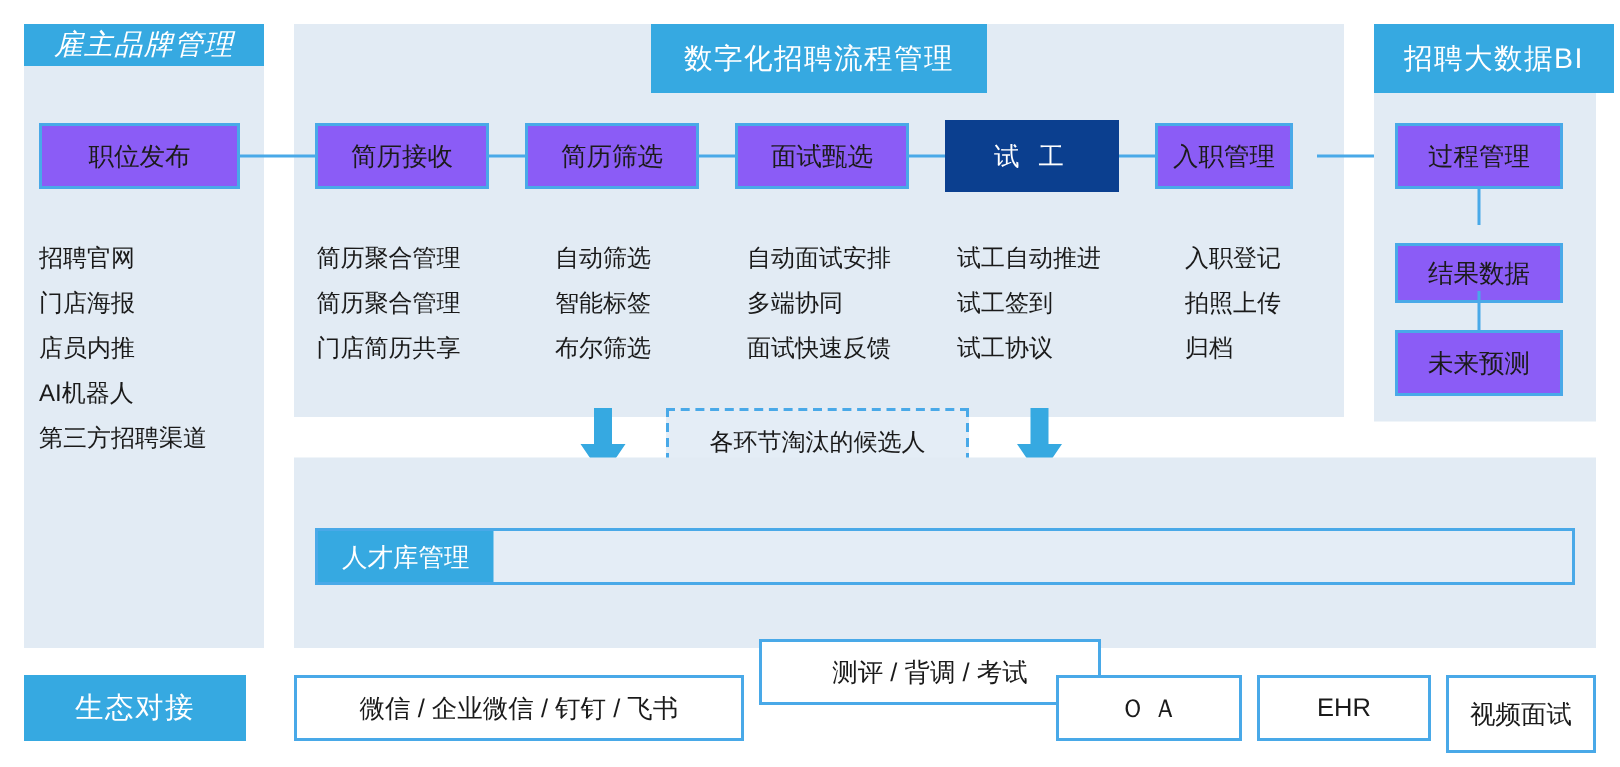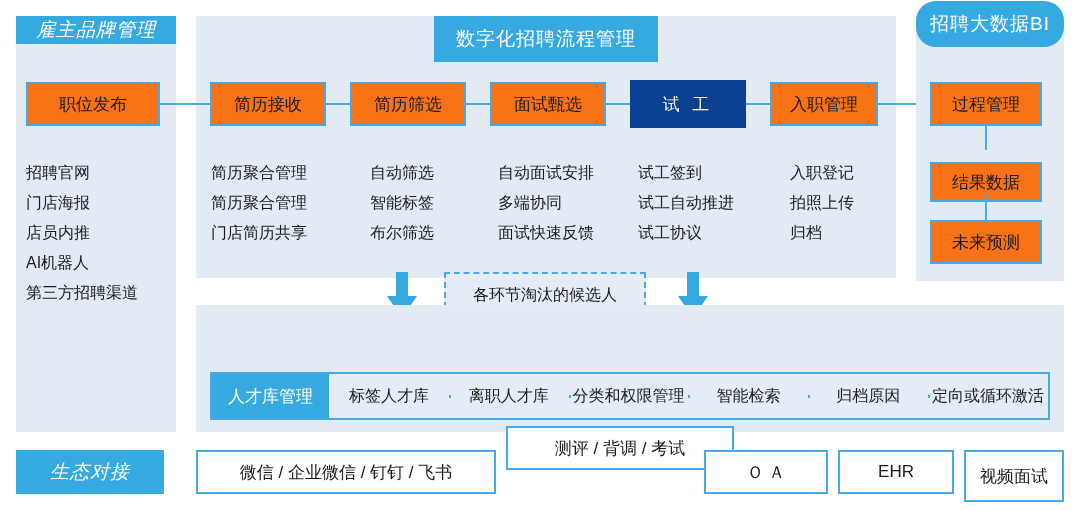--- a/index.html
+++ b/index.html
@@ -20,21 +20,21 @@
   .banner{
     background:#36a9e1;
     color:#ffffff;
     display:flex;align-items:center;justify-content:center;
     font-size:19px;letter-spacing:1px;font-weight:400;
   }
 
   
   .node{
     border:2px solid #49a9e8;
-    background:#f97316;
+    background:#8b5cf6;
     display:flex;align-items:center;justify-content:center;
     font-size:17px;color:#1b1b1b;
   }
   .node.dark{
     background:#0b3f8f;border-color:#0b3f8f;color:#ffffff;
     letter-spacing:4px;
   }
 
   
   .hline{background:#49a9e8;height:2px;}
@@ -52,22 +52,21 @@
   }
 
   
   .arrow{width:34px;height:46px;}
 
   
   .poolbar{
     border:2px solid #49a9e8;
     background:#e4edf6;
     display:flex;align-items:stretch;
-    height:48px;
-    margin-top:20px;
+    height:38px;
   }
   .poolbar .lead{
     background:#36a9e1;color:#ffffff;
     display:flex;align-items:center;justify-content:center;
     font-size:17px;padding:0 16px;white-space:nowrap;
   }
   .poolbar .items{
     flex:1;display:flex;align-items:center;
   }
   .poolbar .pitem{
@@ -114,52 +113,52 @@
 
 <div class="abs node" style="left:350px;top:82px;width:116px;height:44px;">简历筛选</div>
 <div class="abs hline" style="left:466px;top:103px;width:24px;"></div>
 
 <div class="abs node" style="left:490px;top:82px;width:116px;height:44px;">面试甄选</div>
 <div class="abs hline" style="left:606px;top:103px;width:24px;"></div>
 
 <div class="abs node dark" style="left:630px;top:80px;width:116px;height:48px;">试 工</div>
 <div class="abs hline" style="left:746px;top:103px;width:24px;"></div>
 
-<div class="abs node" style="left:770px;top:82px;width:108px;height:44px;font-family:Liberation Mono, monospace;">入职管理</div>
+<div class="abs node" style="left:770px;top:82px;width:92px;height:44px;font-family:Liberation Mono, monospace;">入职管理</div>
 <div class="abs hline" style="left:878px;top:103px;width:40px;"></div>
 
 <div class="abs bullets" style="left:211px;top:158px;">
   <div>简历聚合管理</div>
   <div>简历聚合管理</div>
   <div>门店简历共享</div>
 </div>
 <div class="abs bullets" style="left:370px;top:158px;">
   <div>自动筛选</div>
   <div>智能标签</div>
   <div>布尔筛选</div>
 </div>
 <div class="abs bullets" style="left:498px;top:158px;">
   <div>自动面试安排</div>
   <div>多端协同</div>
   <div>面试快速反馈</div>
 </div>
 <div class="abs bullets" style="left:638px;top:158px;">
+  <div>试工自动推进</div>
   <div>试工签到</div>
-  <div>试工自动推进</div>
   <div>试工协议</div>
 </div>
 <div class="abs bullets" style="left:790px;top:158px;">
   <div>入职登记</div>
   <div>拍照上传</div>
   <div>归档</div>
 </div>
 
 <div class="abs panel" style="left:916px;top:16px;width:148px;height:265px;"></div>
 
-<div class="abs banner" style="left:916px;top:1px;width:148px;height:46px;border-radius:20px;">招聘大数据BI</div>
+<div class="abs banner" style="left:916px;top:16px;width:160px;height:46px;">招聘大数据BI</div>
 
 <div class="abs node" style="left:930px;top:82px;width:112px;height:44px;">过程管理</div>
 <div class="abs vline" style="left:985px;top:126px;height:24px;"></div>
 <div class="abs node" style="left:930px;top:150px;width:112px;height:40px;margin-top:12px;">结果数据</div>
 <div class="abs vline" style="left:985px;top:194px;height:26px;"></div>
 <div class="abs node" style="left:930px;top:220px;width:112px;height:44px;">未来预测</div>
 
 <svg class="abs arrow" viewBox="0 0 34 46" style="left:385px;top:272px;">
   <path d="M11 0 h12 v24 h9 L17 46 L2 24 h9 Z" fill="#36a9e1"></path>
 </svg>
@@ -167,29 +166,21 @@
 <div class="abs dashed" style="left:444px;top:272px;width:202px;height:46px;">各环节淘汰的候选人</div>
 
 <svg class="abs arrow" viewBox="0 0 34 46" style="left:676px;top:272px;">
   <path d="M11 0 h12 v24 h9 L17 46 L2 24 h9 Z" fill="#36a9e1"></path>
 </svg>
 
 <div class="abs panel" style="left:196px;top:305px;width:868px;height:127px;"></div>
 
 <div class="abs poolbar" style="left:210px;top:352px;width:840px;">
   <div class="lead">人才库管理</div>
-  <div class="items">
-    <div class="pitem">标签人才库</div>
-    <div class="pitem">离职人才库</div>
-    <div class="pitem">分类和权限管理</div>
-    <div class="pitem">智能检索</div>
-    <div class="pitem">归档原因</div>
-    <div class="pitem">定向或循环激活</div>
-  </div>
 </div>
 
-<div class="abs banner" style="left:16px;top:450px;width:148px;height:44px;font-style:italic;">生态对接</div>
+<div class="abs banner" style="left:16px;top:450px;width:148px;height:44px;">生态对接</div>
 
 <div class="abs ecobox" style="left:196px;top:450px;width:300px;height:44px;">微信 / 企业微信 / 钉钉 / 飞书</div>
 <div class="abs ecobox" style="left:506px;top:426px;width:228px;height:44px;">测评 / 背调 / 考试</div>
 <div class="abs ecobox" style="left:704px;top:450px;width:124px;height:44px;">Ｏ Ａ</div>
 <div class="abs ecobox" style="left:838px;top:450px;width:116px;height:44px;">EHR</div>
 <div class="abs ecobox" style="left:964px;top:450px;width:100px;height:52px;">视频面试</div>
 
 </body></html>

